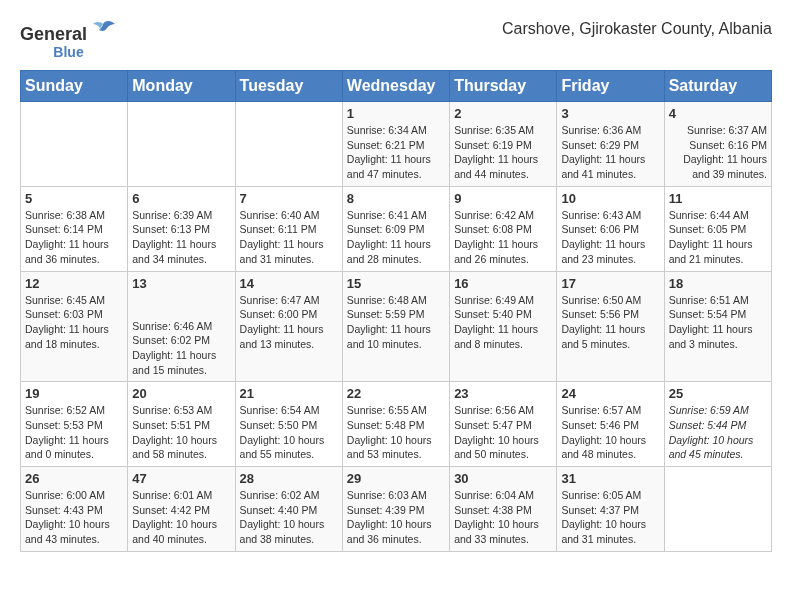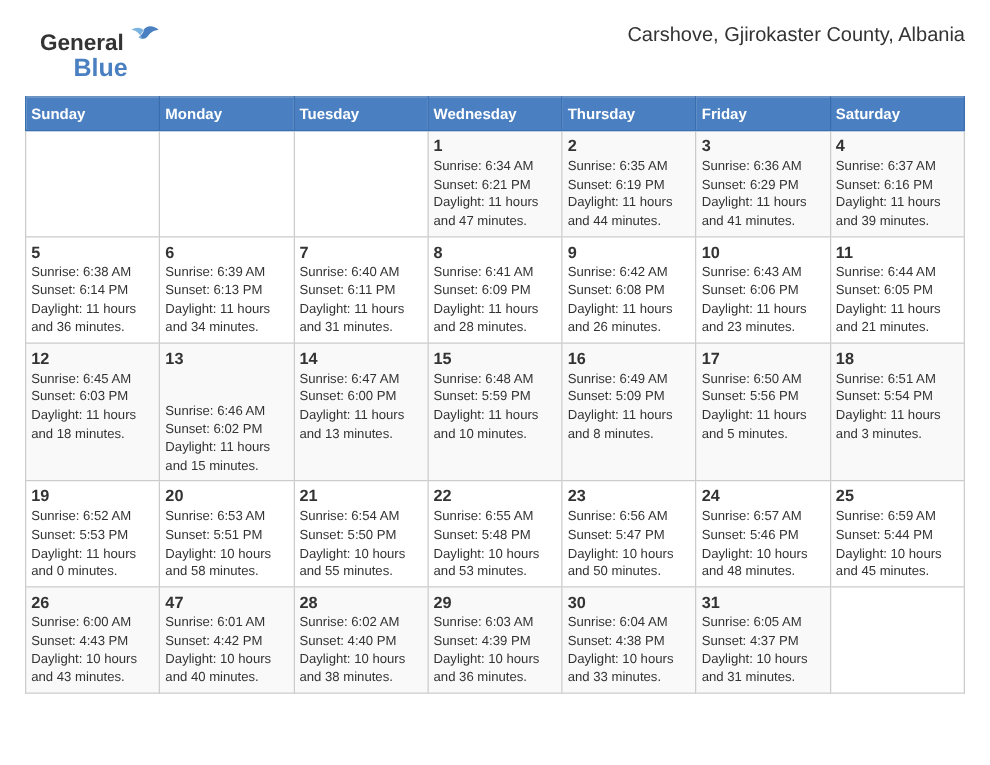--- a/index.html
+++ b/index.html
@@ -8,34 +8,33 @@
       background: #fff;
       width: 792px;
       min-height: 612px;
       padding: 20px;
     }
     .header-area {
       display: flex;
       justify-content: space-between;
       align-items: flex-start;
       margin-bottom: 10px;
-      margin-left: 12px;
     }
     .logo {
       display: flex;
       align-items: center;
       gap: 4px;
     }
     .logo-text-general {
       font-size: 18px;
       font-weight: bold;
       color: #333;
     }
     .logo-text-blue {
-      font-size: 20px;
+      font-size: 14px;
       font-weight: bold;
       color: #4a7fc1;
     }
     .logo-bird {
       color: #4a7fc1;
       font-size: 22px;
     }
     .title-area {
       text-align: right;
     }
@@ -52,21 +51,21 @@
     table {
       width: 100%;
       border-collapse: collapse;
       font-size: 11px;
     }
     thead th {
       background-color: #4a7fc1;
       color: #fff;
       padding: 6px 4px;
       text-align: left;
-      font-size: 12px;
+      font-size: 16px;
       font-weight: bold;
       border: 1px solid #3a6faf;
     }
     tbody td {
       border: 1px solid #ccc;
       vertical-align: top;
       padding: 4px;
       width: 107px;
       min-height: 80px;
       background: #fff;
@@ -143,21 +142,21 @@
 Daylight: 11 hours and 44 minutes.</div>
         </td>
         <td>
           <span class="day-number">3</span>
           <div class="day-info" style="white-space: pre-line;">Sunrise: 6:36 AM
 Sunset: 6:29 PM
 Daylight: 11 hours and 41 minutes.</div>
         </td>
         <td>
           <span class="day-number">4</span>
-          <div class="day-info" style="white-space: pre-line;">Sunrise: 6:37 AM
+          <div class="day-info" style="white-space: pre-line; text-align: right;">Sunrise: 6:37 AM
 Sunset: 6:16 PM
 Daylight: 11 hours and 39 minutes.</div>
         </td>
       </tr>
       <tr>
         <td>
           <span class="day-number">5</span>
           <div class="day-info" style="white-space: pre-line;">Sunrise: 6:38 AM
 Sunset: 6:14 PM
 Daylight: 11 hours and 36 minutes.</div>
@@ -220,21 +219,21 @@
         </td>
         <td>
           <span class="day-number">15</span>
           <div class="day-info" style="white-space: pre-line;">Sunrise: 6:48 AM
 Sunset: 5:59 PM
 Daylight: 11 hours and 10 minutes.</div>
         </td>
         <td>
           <span class="day-number">16</span>
           <div class="day-info" style="white-space: pre-line;">Sunrise: 6:49 AM
-Sunset: 5:09 PM
+Sunset: 5:40 PM
 Daylight: 11 hours and 8 minutes.</div>
         </td>
         <td>
           <span class="day-number">17</span>
           <div class="day-info" style="white-space: pre-line;">Sunrise: 6:50 AM
 Sunset: 5:56 PM
 Daylight: 11 hours and 5 minutes.</div>
         </td>
         <td>
           <span class="day-number">18</span>
@@ -275,21 +274,21 @@
 Daylight: 10 hours and 50 minutes.</div>
         </td>
         <td>
           <span class="day-number">24</span>
           <div class="day-info" style="white-space: pre-line;">Sunrise: 6:57 AM
 Sunset: 5:46 PM
 Daylight: 10 hours and 48 minutes.</div>
         </td>
         <td>
           <span class="day-number">25</span>
-          <div class="day-info" style="white-space: pre-line;">Sunrise: 6:59 AM
+          <div class="day-info" style="white-space: pre-line; font-style: italic;">Sunrise: 6:59 AM
 Sunset: 5:44 PM
 Daylight: 10 hours and 45 minutes.</div>
         </td>
       </tr>
       <tr>
         <td>
           <span class="day-number">26</span>
           <div class="day-info" style="white-space: pre-line;">Sunrise: 6:00 AM
 Sunset: 4:43 PM
 Daylight: 10 hours and 43 minutes.</div>

